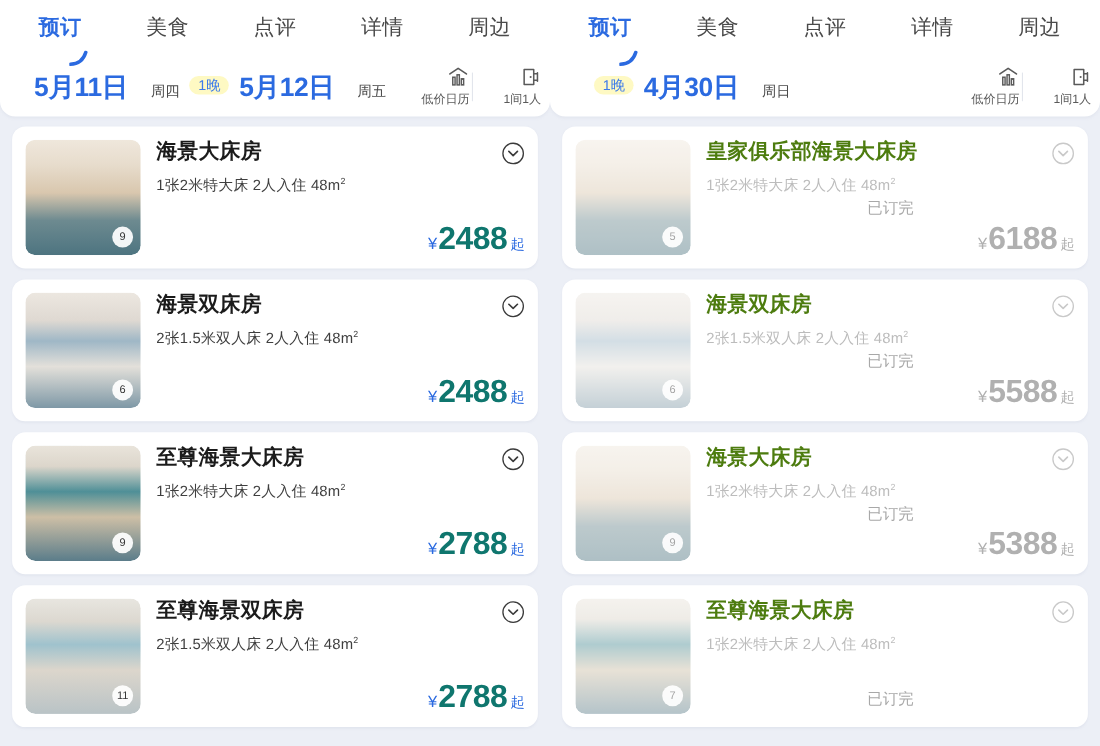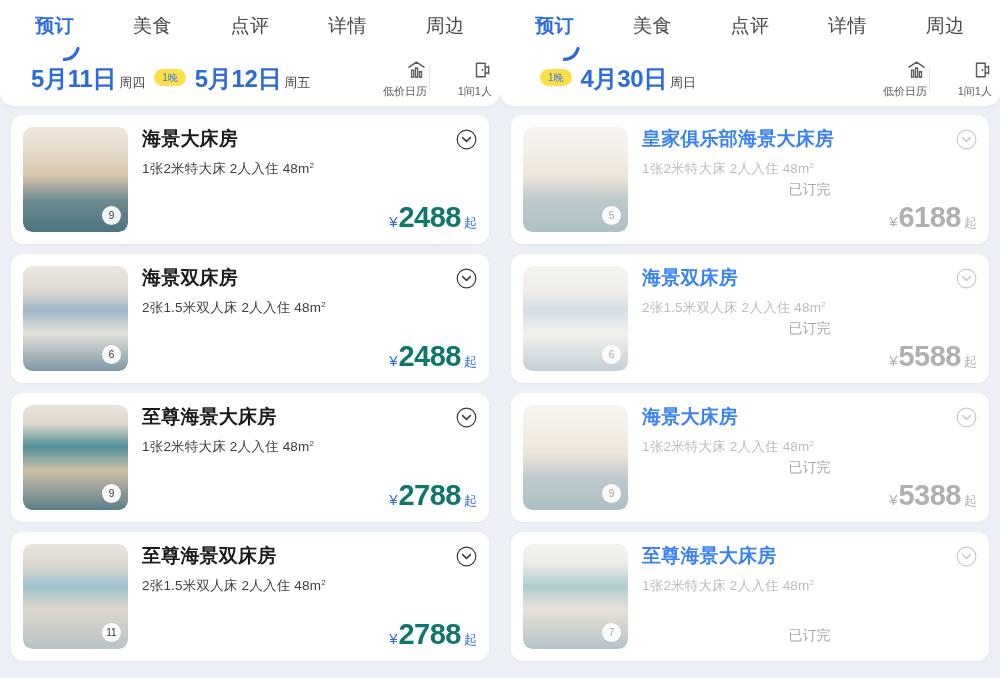--- a/index.html
+++ b/index.html
@@ -91,26 +91,26 @@
   }
   .date-main {
     font-size: 24px;
     font-weight: bold;
     color: #2b6ae0;
     letter-spacing: -0.3px;
   }
   .date-week {
     font-size: 13px;
     color: #4a4a4a;
-    margin-left: 3px;
+    margin-left: 21px;
   }
   .nights-pill {
-    background: #fde047;
+    background: #fef9c3;
     color: #3d7bea;
-    font-size: 10px;
+    font-size: 13px;
     border-radius: 9px;
     padding: 2px 8px;
     margin: 0 9px;
     line-height: 13px;
     position: relative;
     top: -2px;
     white-space: nowrap;
   }
 
   .spacer { flex: 1 1 auto; }
@@ -255,21 +255,21 @@
     color: #0f766e;
     letter-spacing: -0.5px;
   }
   .price-suffix {
     font-size: 13px;
     color: #2b6ae0;
     margin-left: 3px;
   }
 
   
-  .room-card.sold .room-name { color: #3b82f6; font-weight: bold; }
+  .room-card.sold .room-name { color: #4d7c0f; font-weight: bold; }
   .room-card.sold .room-attrs { color: #bcbcbc; }
   .room-card.sold .thumb-wrap { opacity: 0.45; }
   .room-card.sold .yen,
   .room-card.sold .price-num,
   .room-card.sold .price-suffix { color: #b0b0b0; }
   .room-card.sold .expand-btn svg circle { stroke: #c9c9c9; }
   .room-card.sold .expand-btn svg path { stroke: #c9c9c9; }
 </style>
 </head>
 <body>

